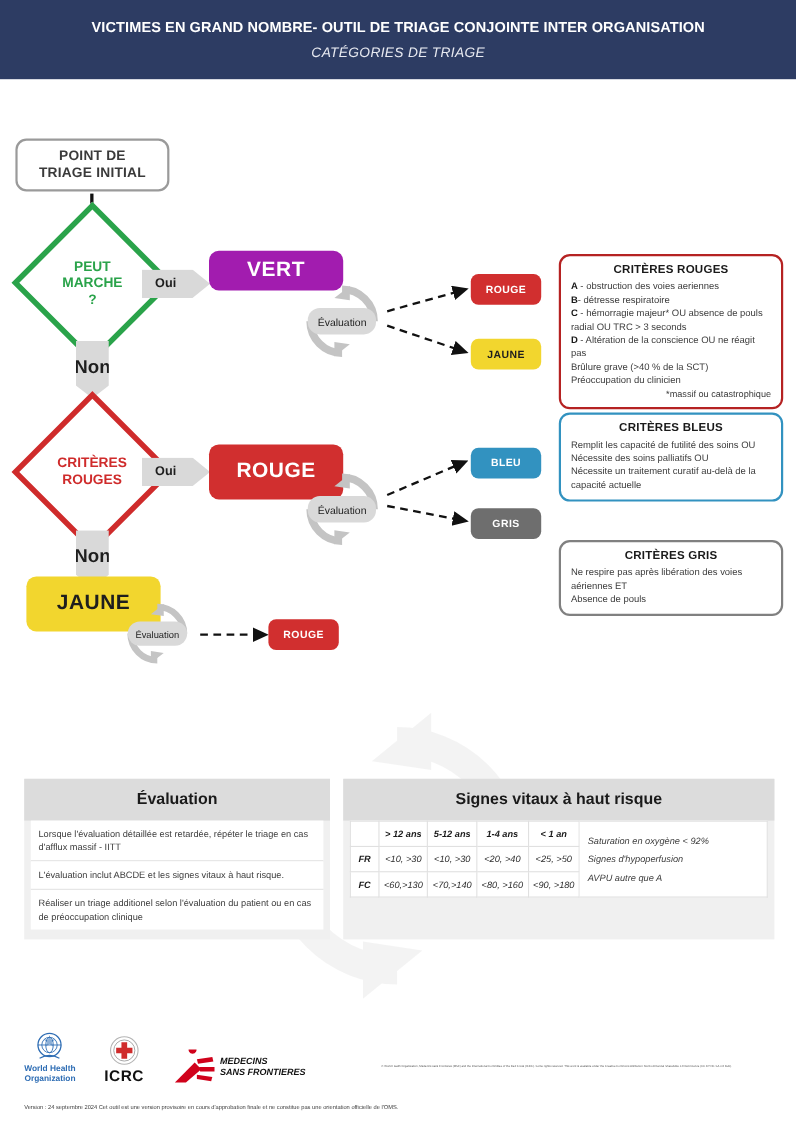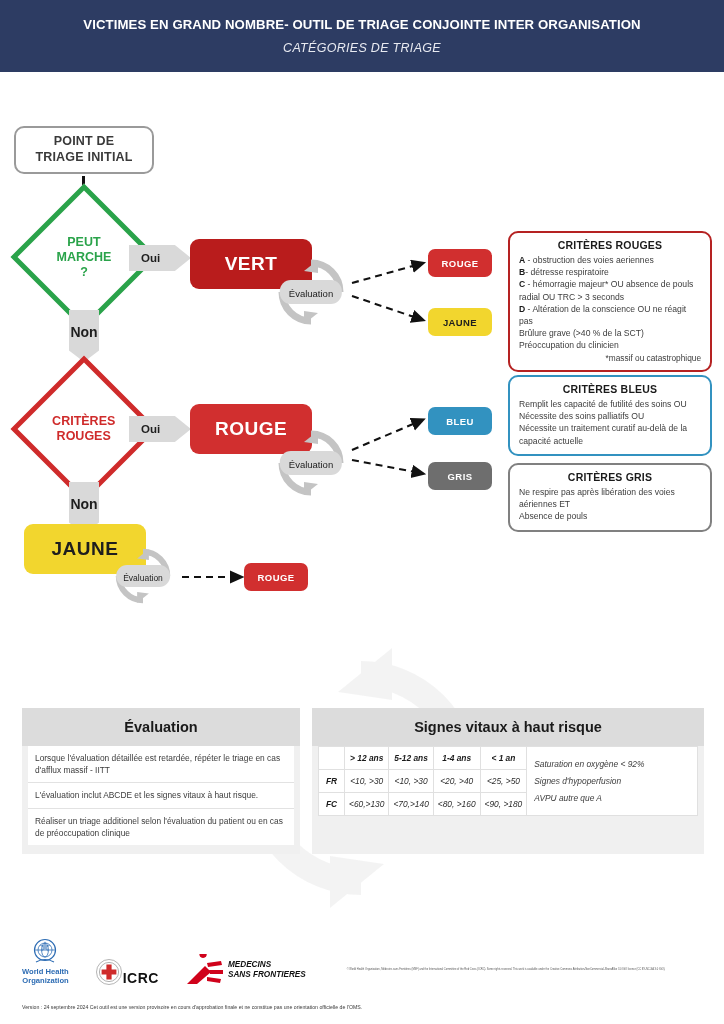--- a/index.html
+++ b/index.html
@@ -54,21 +54,21 @@
   #diamond-walk  { left: 32px; top: 205px; border: 5px solid #2aa34a; }
   #diamond-walk > span { color: #2aa34a; }
   #diamond-red   { left: 32px; top: 377px; border: 5px solid #cf2b2b; }
   #diamond-red > span { color: #cf2b2b; }
 
   .cat-box {
     position: absolute; border-radius: 9px;
     display: flex; align-items: center; justify-content: center;
   }
   .cat-box span { font-weight: bold; letter-spacing: 0.5px; }
-  #box-vert  { left:190px; top:239px; width:122px; height:50px; background:#b91c1c; }
+  #box-vert  { left:190px; top:228px; width:122px; height:36px; background:#a21caf; }
   #box-vert span  { color:#fff; font-size:19px; }
   #box-rouge { left:190px; top:404px; width:122px; height:50px; background:#d12f2f; }
   #box-rouge span { color:#fff; font-size:19px; }
   #box-jaune { left: 24px; top:524px; width:122px; height:50px; background:#f2d62e; }
   #box-jaune span { color:#1e1e1e; font-size:19px; }
 
   
   .pill {
     position: absolute; width: 64px; height: 28px; border-radius: 7px;
     display: flex; align-items: center; justify-content: center;
@@ -106,21 +106,21 @@
   }
   #chev-oui-1 { left:129px; top:245px; width:62px; }
   #chev-oui-2 { left:129px; top:416px; width:62px; }
 
   .chev-down {
     position: absolute; width: 30px; background: #d9d9d9;
     clip-path: polygon(0 0, 100% 0, 100% 78%, 50% 100%, 0 78%);
     display: flex; align-items: flex-start; justify-content: center;
   }
   .chev-down span {
-    font-size: 14px; font-weight: bold; color: #1e1e1e;
+    font-size: 17px; font-weight: bold; color: #1e1e1e;
     margin-top: 14px; white-space: nowrap;
   }
   #chev-non-1 { left:69px; top:310px; height:52px; }
   #chev-non-2 { left:69px; top:482px; height:52px; }
 
   
   .dashed-layer { position: absolute; left:0; top:0; width:724px; height:1024px; pointer-events:none; }
 
   
   .eval-cycle { position: absolute; width: 74px; height: 74px; }
@@ -149,21 +149,21 @@
   }
   .crit-line {
     font-size: 8.6px; color: #3c3c3c; line-height: 1.42;
   }
   .crit-line b { color: #1a1a1a; }
   .crit-note {
     font-size: 8.3px; color: #3c3c3c; text-align: right; margin-top: 1px;
   }
   #crit-rouges { left:508px; top:231px; width:204px; border:2.5px solid #b52222; }
   #crit-bleus  { left:508px; top:375px; width:204px; border:2.5px solid #3292c0; }
-  #crit-gris   { left:508px; top:463px; width:204px; border:2.5px solid #808080; }
+  #crit-gris   { left:508px; top:491px; width:204px; border:2.5px solid #808080; }
 
   
   .watermark { position: absolute; left: 196px; top: 648px; width: 330px; height: 260px; opacity: 0.30; }
 
   .panel { position: absolute; background: #f0f0f0; }
   #panel-eval  { left: 22px;  top: 708px; width: 278px; height: 146px; }
   #panel-vital { left: 312px; top: 708px; width: 392px; height: 146px; }
 
   .panel-head {
     height: 38px; display:flex; align-items:center; justify-content:center;
@@ -190,21 +190,21 @@
     background: #fff; border: 1px solid #e0e0e0; border-left: none;
     flex: 1; padding: 8px 7px;
     display:flex; flex-direction:column; justify-content:center; gap: 7px;
   }
   .vital-side div { font-size: 8.4px; color: #3c3c3c; }
 
   
   .logos { position: absolute; left: 22px; top: 936px; display: flex; align-items: flex-end; gap: 26px; }
   .logo-who { display:flex; flex-direction:column; align-items:center; }
   .logo-who-text { font-size: 7.6px; font-weight: bold; color:#2e6db4; line-height:1.18; text-align:right; margin-top:2px; }
-  .logo-icrc { display:flex; align-items:flex-end; }
+  .logo-icrc { display:flex; flex-direction:column; align-items:center; }
   .logo-icrc-text { font-size: 14px; font-weight: bold; color:#111; letter-spacing:0.5px; margin-top:1px; }
   .logo-msf { display:flex; align-items:center; gap:3px; }
   .logo-msf-text { font-size: 8.2px; font-weight: bold; font-style: italic; color:#111; line-height:1.15; }
 
   .copyright {
     position: absolute; left: 296px; top: 968px; width: 420px;
     font-size: 2.6px; color: #555; line-height: 1.5; text-align: center;
   }
   .version-line {
     position: absolute; left: 22px; top: 1004px; width: 690px;

